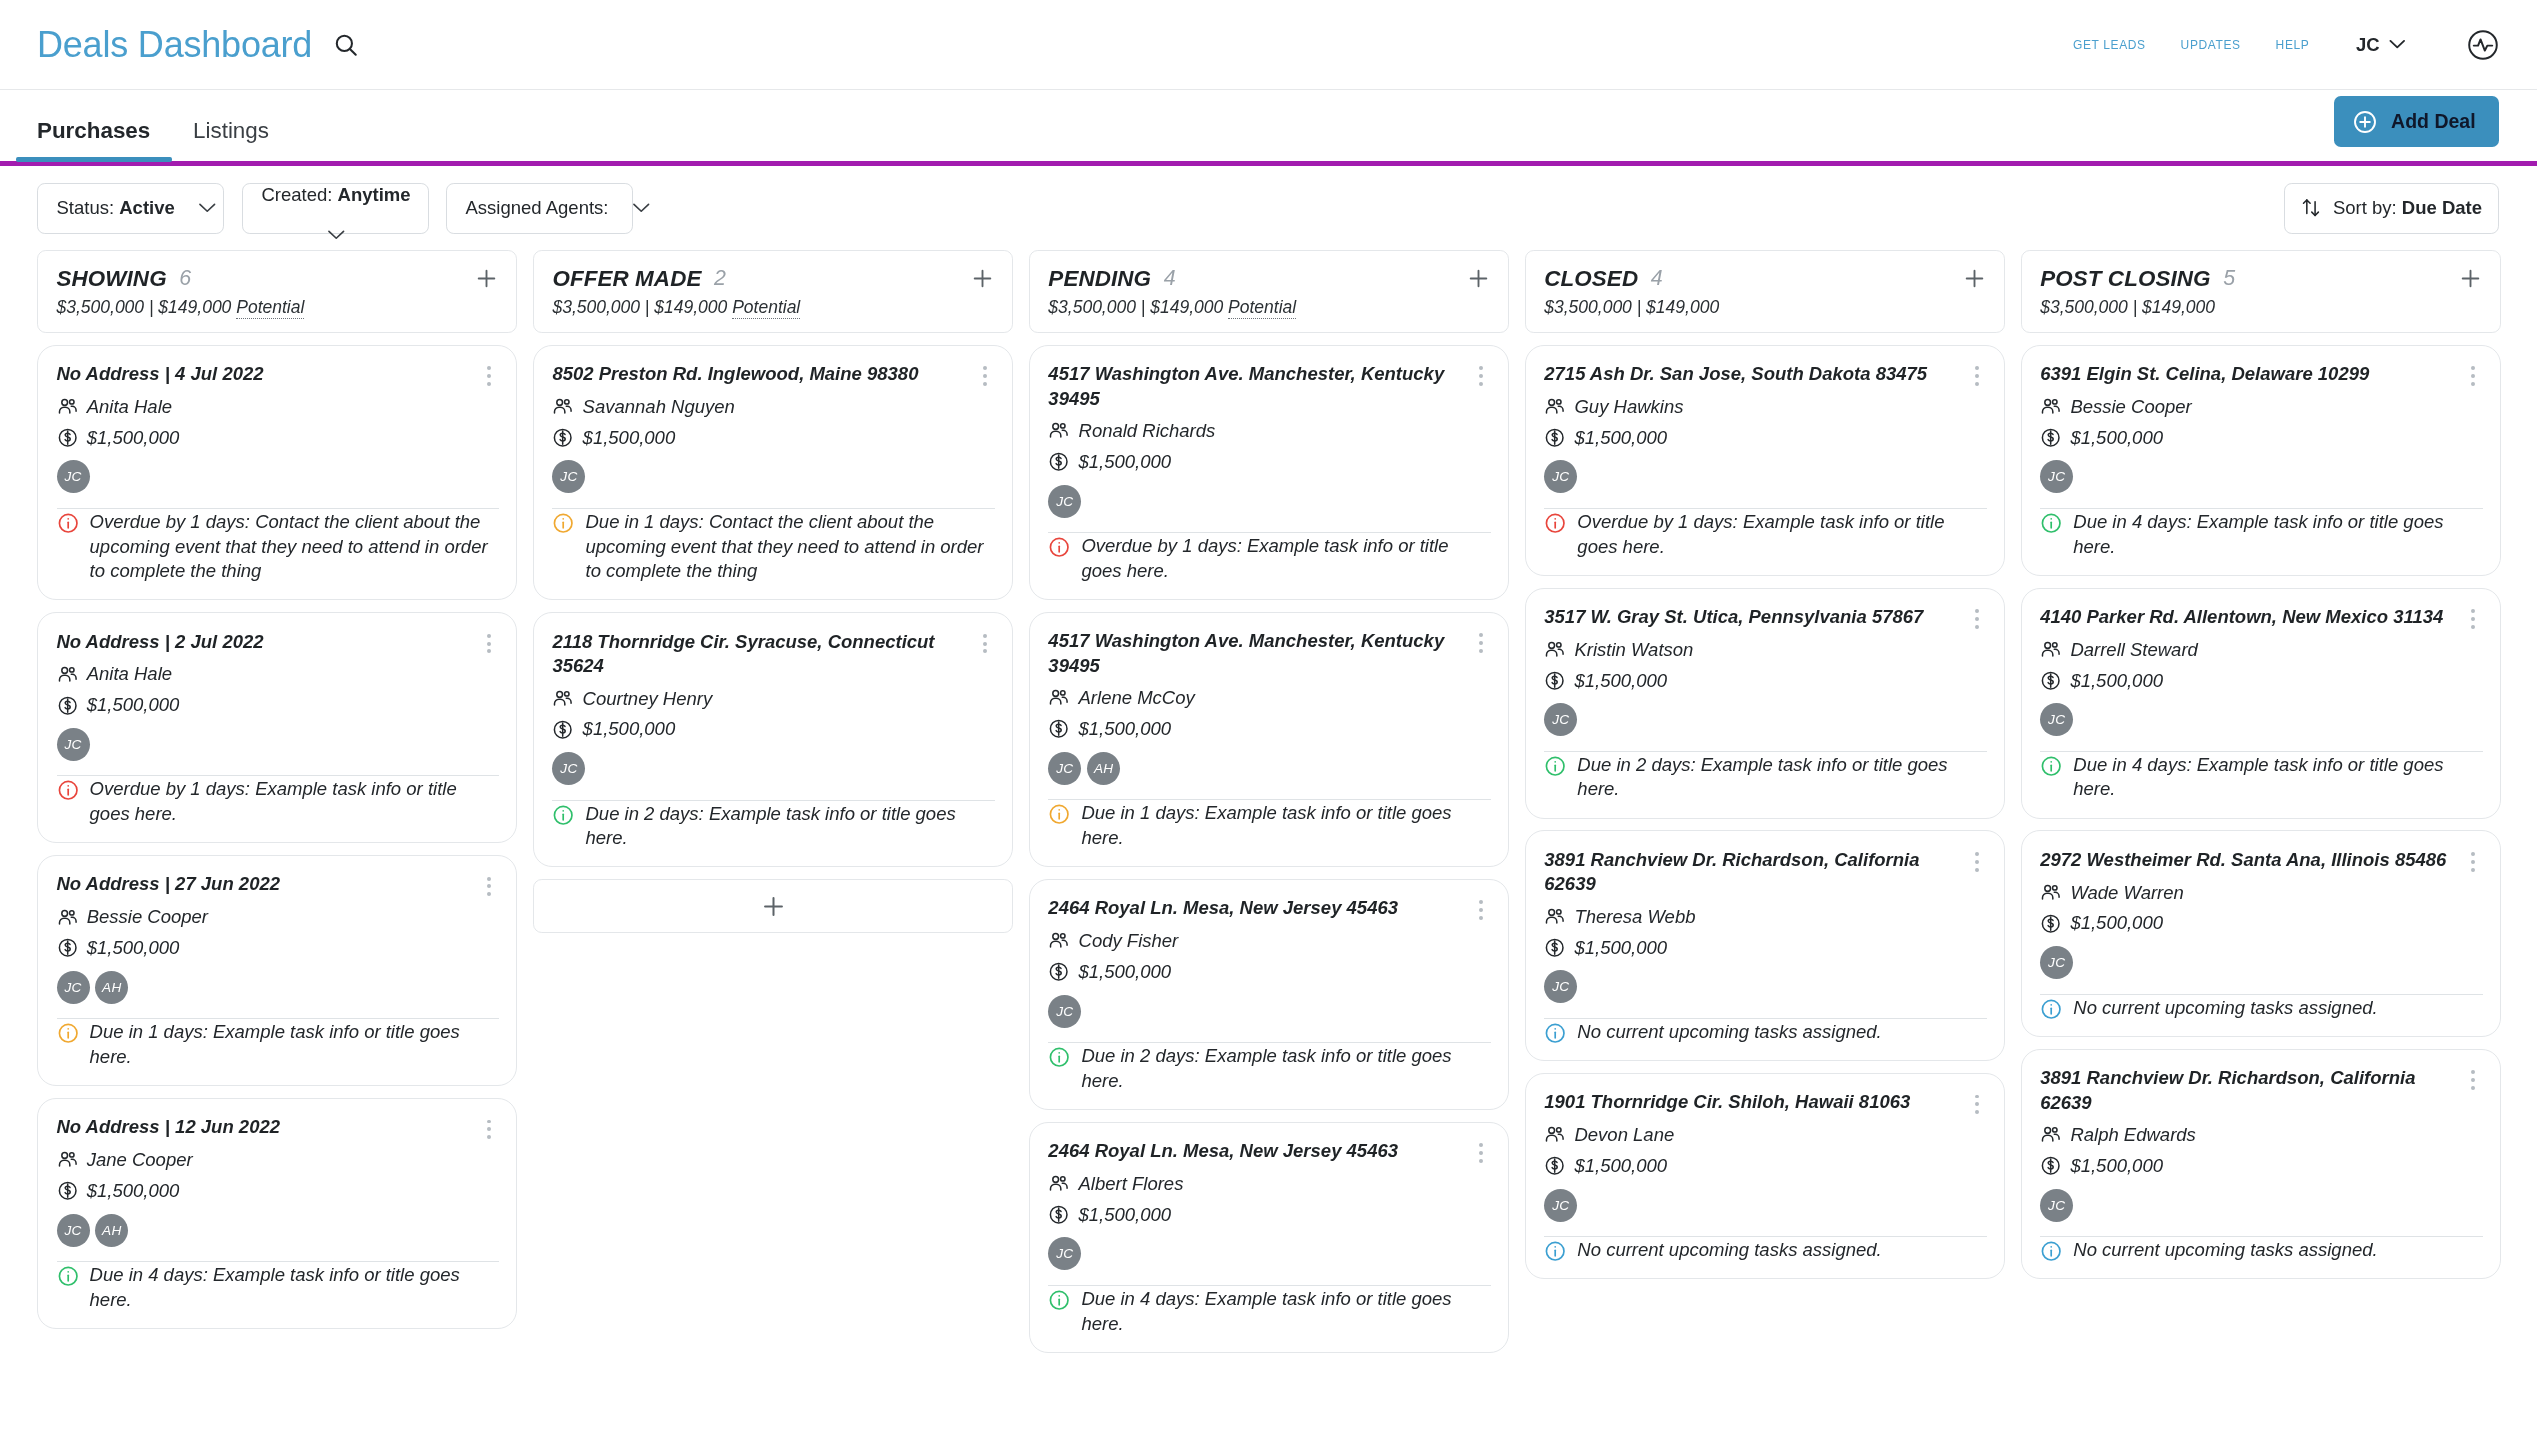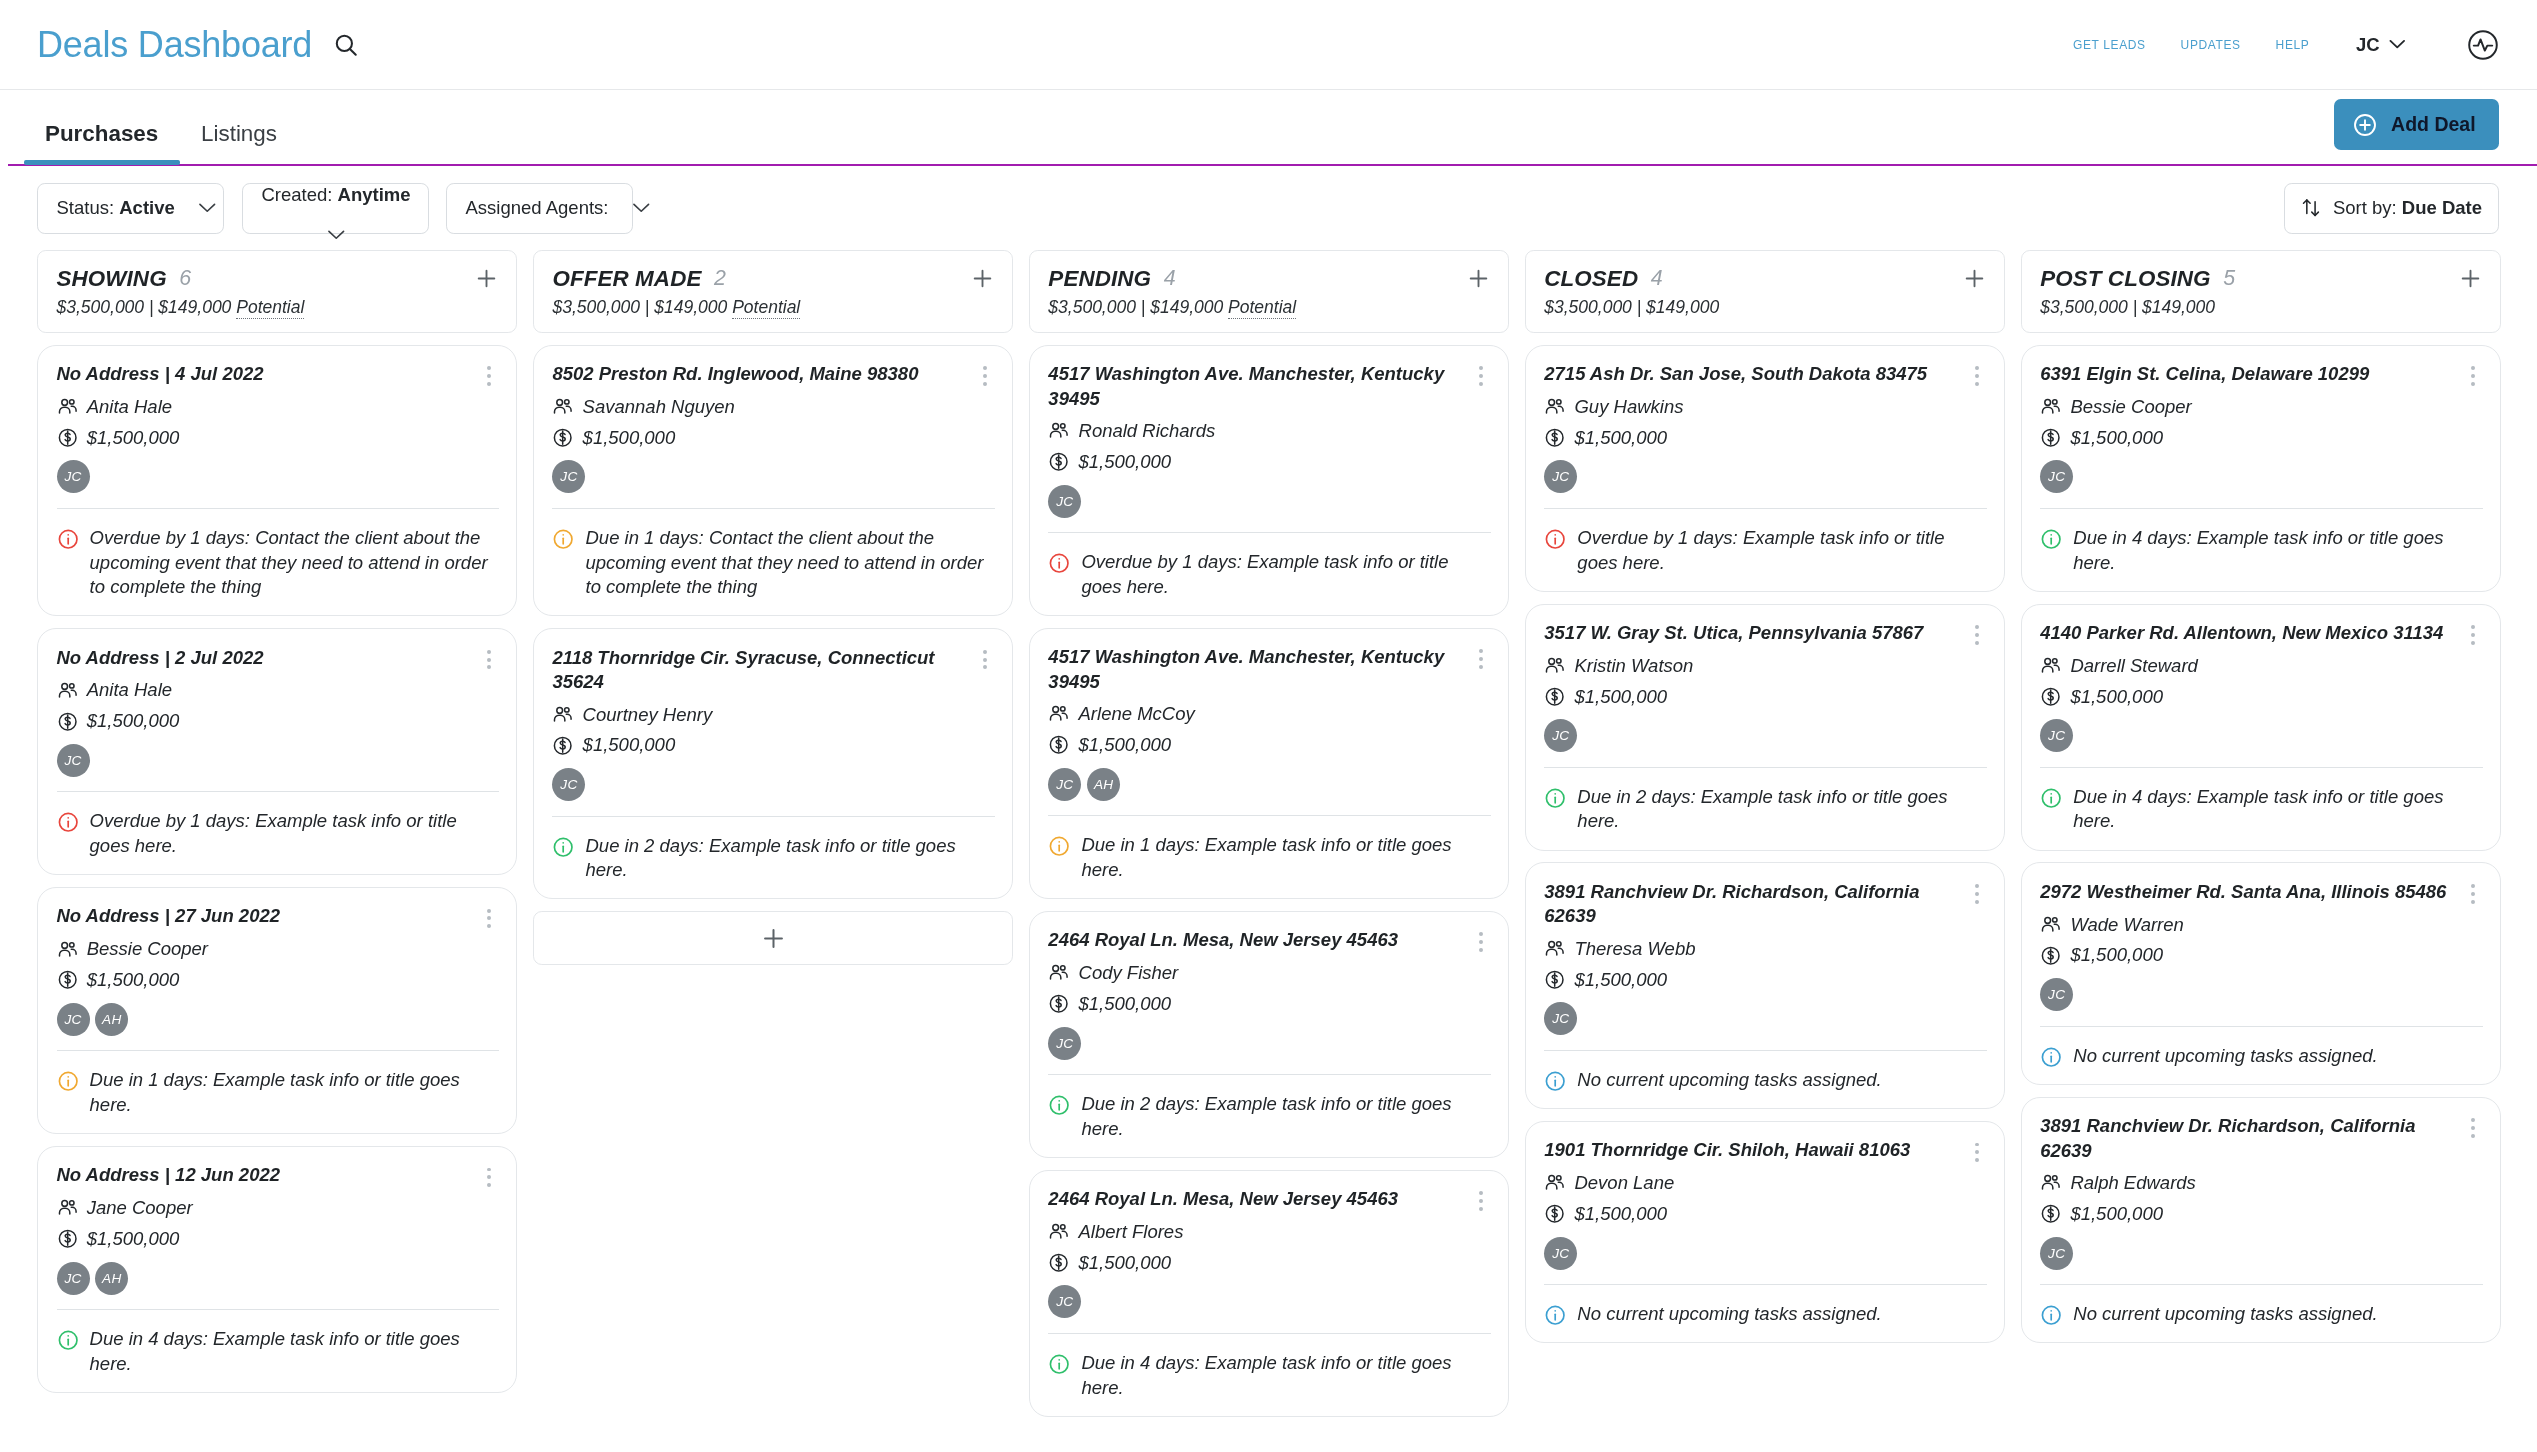--- a/index.html
+++ b/index.html
@@ -39,22 +39,22 @@
     font-size: 18.5px; font-weight: 700; color: #23272b; cursor: pointer;
     margin-left: 11.7px;
   }
   .pulse-icon { margin-left: 27px; cursor: pointer; display: flex; }
 
   
   .tabbar {
     height: 76px; flex: 0 0 76px;
     display: flex; align-items: flex-end;
     padding: 0 39px 0 37px;
-    border-bottom: 2px solid #a21caf;
-    background: #fff; position: relative; margin-left: 8px;
+    border-bottom: 5px solid #a21caf;
+    background: #fff; position: relative;
   }
   .tabs { display: flex; align-items: flex-end; height: 100%; gap: 0; }
   .tab {
     font-size: 22.4px; color: #3a3f44; cursor: pointer;
     padding: 0 21.4px 17.5px 21.4px; position: relative;
     font-weight: 400;
   }
   .tab:first-child { margin-left: -21.4px; }
   .tab.active { font-weight: 700; color: #23272b; }
   .tab.active::after {
@@ -165,21 +165,21 @@
     width: 33px; height: 33px; border-radius: 50%;
     background: #7a8187; color: #fff;
     display: flex; align-items: center; justify-content: center;
     font-size: 13.6px; font-weight: 400; letter-spacing: 0.3px;
   }
   .card-divider {
     height: 1px; background: #dfe3e6; margin: 14.6px 0 0 0;
   }
   .task {
     display: flex; align-items: flex-start; gap: 10.7px;
-    margin-top: 17px; font-size: 18.5px; color: #23272b; line-height: 1.33;
+    margin-top: 1px; font-size: 18.5px; color: #23272b; line-height: 1.33;
   }
   .task .tico { flex: 0 0 auto; margin-top: 1.9px; }
   .task .ttxt { flex: 1 1 auto; }
 
   .add-card {
     border: 1px solid #e4e7ea; border-radius: 8.8px; background: #fff;
     height: 54px; display: flex; align-items: center; justify-content: center;
     cursor: pointer; flex: 0 0 auto;
   }
   svg { display: block; }

